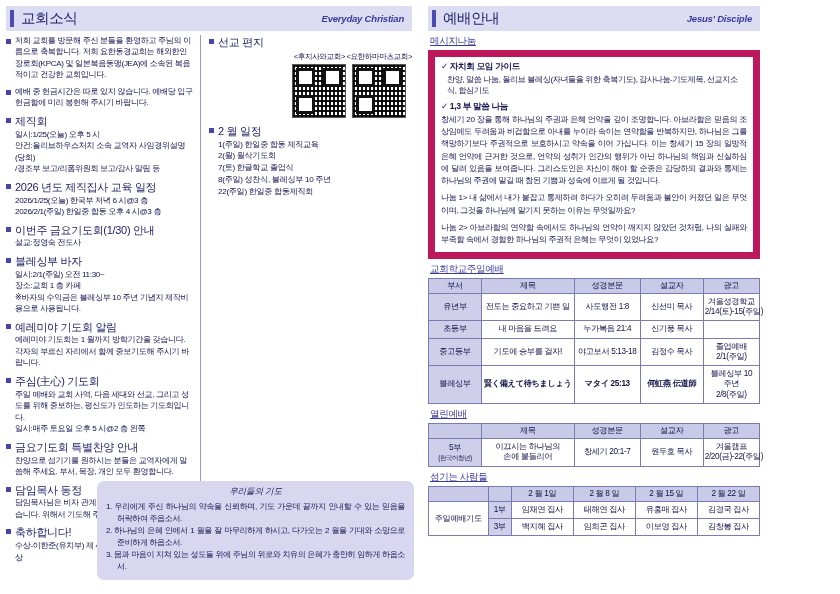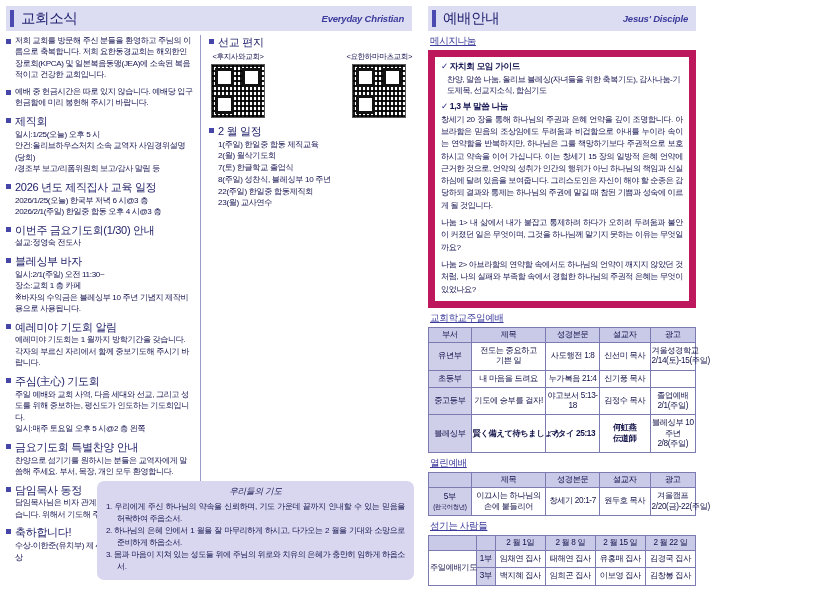--- a/index.html
+++ b/index.html
@@ -9,21 +9,21 @@
   }
   body {
     width: 840px;
     height: 594px;
     font-family: "Liberation Sans", "DejaVu Sans", sans-serif;
     color: #000000;
     overflow: hidden;
     position: relative;
   }
   .page {
-    width: 696px;
+    width: 760px;
     height: 594px;
     display: flex;
     box-sizing: border-box;
   }
   .panel {
     box-sizing: border-box;
     position: relative;
   }
   .panel-left {
     width: 420px;
@@ -105,21 +105,21 @@
     color: #11114f;
     line-height: 1.42;
     padding-left: 9px;
     letter-spacing: -0.35px;
     white-space: pre-line;
   }
 
   
   .qr-row {
     display: flex;
-    justify-content: space-between;
+    justify-content: flex-end;
     margin: 2px 0 6px 2px;
   }
   .qr-cell { text-align: center; }
   .qr-label {
     font-size: 7.6px;
     color: #11114f;
     letter-spacing: -0.4px;
     margin-bottom: 2px;
   }
   .qr-img {
@@ -399,21 +399,20 @@
         <div class="item">
           <div class="item-head">
               <span class="bullet"></span>
             <span class="htxt">2 월 일정</span>
             </div>
           <div class="sched-list">1(주일) 한일중 합동 제직교육</div>
           <div class="sched-list">2(월) 월삭기도회</div>
           <div class="sched-list">7(토) 한글학교 졸업식</div>
           <div class="sched-list">8(주일) 성찬식, 블레싱부 10 주년</div>
           <div class="sched-list">22(주일) 한일중 합동제직회</div>
-          <div class="sched-list">23(월) 교사연수</div>
         </div>
 
       </div>
     </div>
 
     <div class="prayer-box">
       <div class="prayer-title">우리들의 기도</div>
       <div class="prayer-line">1. 우리에게 주신 하나님의 약속을 신뢰하며, 기도 가운데 끝까지 인내할 수 있는 믿음을 허락하여 주옵소서.</div>
       <div class="prayer-line">2. 하나님의 은혜 안에서 1 월을 잘 마무리하게 하시고, 다가오는 2 월을 기대와 소망으로 준비하게 하옵소서.</div>
       <div class="prayer-line">3. 몸과 마음이 지쳐 있는 성도들 위에 주님의 위로와 치유의 은혜가 충만히 임하게 하옵소서.</div>

